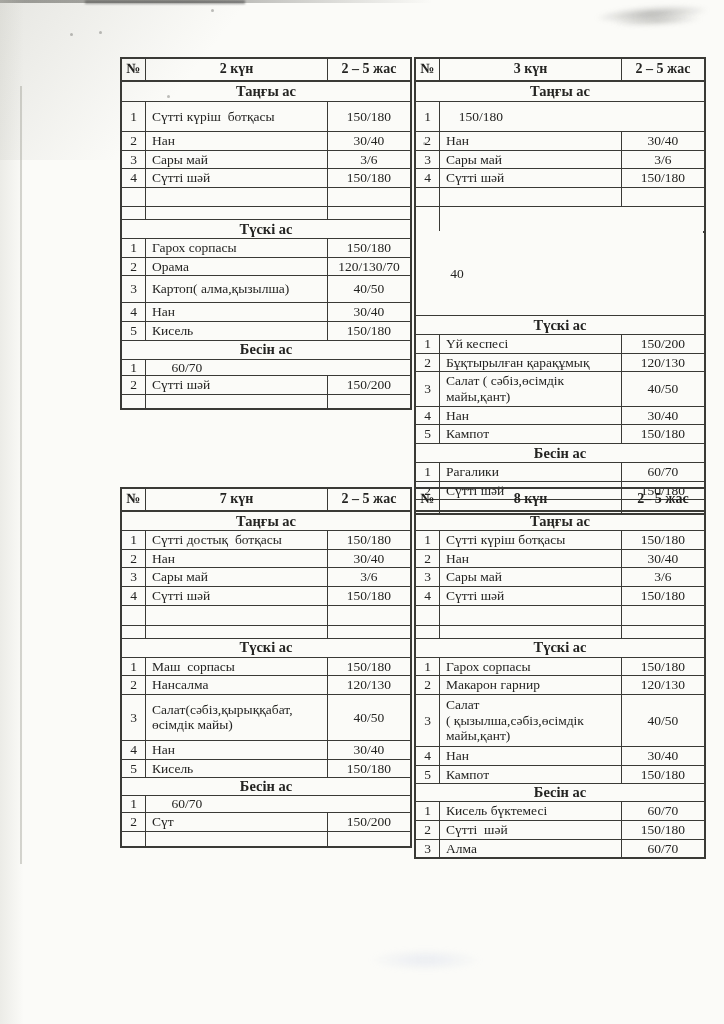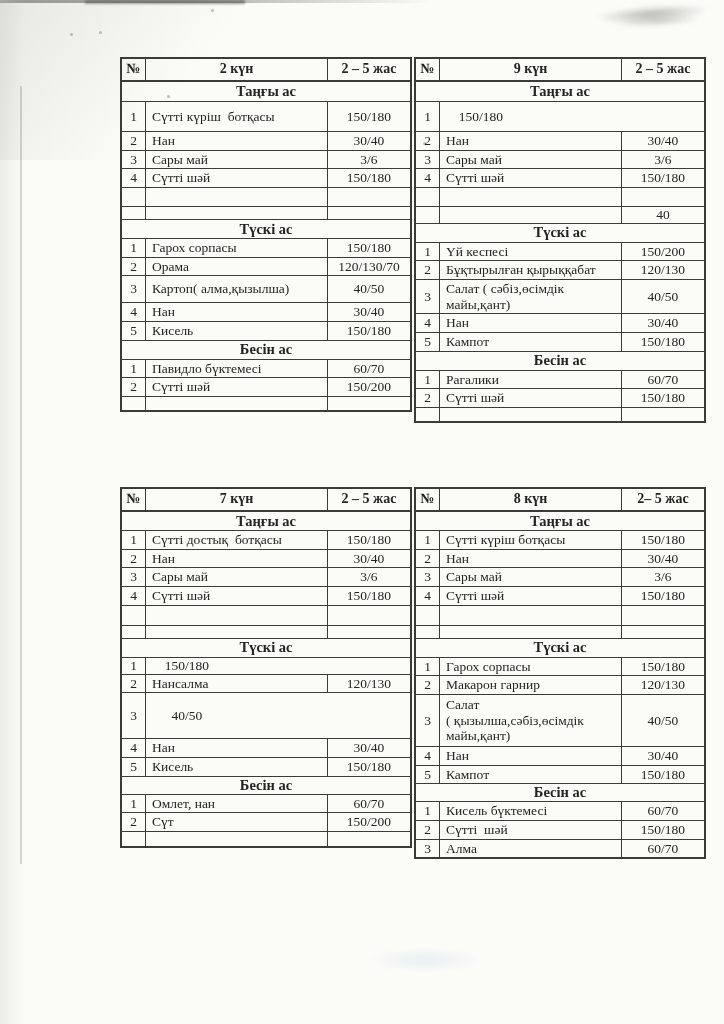--- a/index.html
+++ b/index.html
@@ -186,38 +186,37 @@
         <div class="row item" style="min-height: 16px;">
           <div class="cell num">5</div>
           <div class="cell item">Кисель</div>
           <div class="cell portion">150/180</div>
         </div>
         <div class="row section" style="min-height: 19px;">
           <div class="cell section-cell">Бесін ас</div>
         </div>
         <div class="row item" style="min-height: 16px;">
           <div class="cell num">1</div>
-          <div class="cell item">Павидло бүктемесі</div>
           <div class="cell portion">60/70</div>
         </div>
         <div class="row item" style="min-height: 16px;">
           <div class="cell num">2</div>
           <div class="cell item">Сүтті шәй</div>
           <div class="cell portion">150/200</div>
         </div>
         <div class="row empty" style="min-height: 14px;">
           <div class="cell num"></div>
           <div class="cell item"></div>
           <div class="cell portion"></div>
         </div>
       </div>
     <div class="menu-table">
         <div class="row header-row" style="min-height: 22px;">
           <div class="cell num">№</div>
-          <div class="cell item">9 күн</div>
+          <div class="cell item">3 күн</div>
           <div class="cell portion">2 – 5 жас</div>
         </div>
         <div class="row section" style="min-height: 20px;">
           <div class="cell section-cell">Таңғы ас</div>
         </div>
         <div class="row item" style="min-height: 30px;">
           <div class="cell num">1</div>
           <div class="cell portion">150/180</div>
         </div>
         <div class="row item" style="min-height: 17px;">
@@ -233,36 +232,36 @@
         <div class="row item" style="min-height: 17px;">
           <div class="cell num">4</div>
           <div class="cell item">Сүтті шәй</div>
           <div class="cell portion">150/180</div>
         </div>
         <div class="row empty" style="min-height: 19px;">
           <div class="cell num"></div>
           <div class="cell item"></div>
           <div class="cell portion"></div>
         </div>
-        <div class="row empty" style="min-height: 13px;">
+        <div class="row empty" style="min-height: 13px; flex-direction: column;">
           <div class="cell num"></div>
           <div class="cell item"></div>
           <div class="cell portion">40</div>
         </div>
         <div class="row section" style="min-height: 19px;">
           <div class="cell section-cell">Түскі ас</div>
         </div>
         <div class="row item" style="min-height: 17px;">
           <div class="cell num">1</div>
           <div class="cell item">Үй кеспесі</div>
           <div class="cell portion">150/200</div>
         </div>
         <div class="row item" style="min-height: 17px;">
           <div class="cell num">2</div>
-          <div class="cell item">Бұқтырылған қырыққабат</div>
+          <div class="cell item">Бұқтырылған қарақұмық</div>
           <div class="cell portion">120/130</div>
         </div>
         <div class="row item" style="min-height: 27px;">
           <div class="cell num">3</div>
           <div class="cell item">Салат ( сәбіз,өсімдік
 майы,қант)</div>
           <div class="cell portion">40/50</div>
         </div>
         <div class="row item" style="min-height: 16px;">
           <div class="cell num">4</div>
@@ -333,47 +332,49 @@
         <div class="row empty" style="min-height: 13px;">
           <div class="cell num"></div>
           <div class="cell item"></div>
           <div class="cell portion"></div>
         </div>
         <div class="row section" style="min-height: 19px;">
           <div class="cell section-cell">Түскі ас</div>
         </div>
         <div class="row item" style="min-height: 17px;">
           <div class="cell num">1</div>
+          <div class="cell item">Маш  сорпасы</div>
           <div class="cell portion">150/180</div>
         </div>
         <div class="row item" style="min-height: 17px;">
           <div class="cell num">2</div>
           <div class="cell item">Нансалма</div>
           <div class="cell portion">120/130</div>
         </div>
         <div class="row item" style="min-height: 46px;">
           <div class="cell num">3</div>
+          <div class="cell item">Салат(сәбіз,қырыққабат,
+өсімдік майы)</div>
           <div class="cell portion">40/50</div>
         </div>
         <div class="row item" style="min-height: 16px;">
           <div class="cell num">4</div>
           <div class="cell item">Нан</div>
           <div class="cell portion">30/40</div>
         </div>
         <div class="row item" style="min-height: 16px;">
           <div class="cell num">5</div>
           <div class="cell item">Кисель</div>
           <div class="cell portion">150/180</div>
         </div>
         <div class="row section" style="min-height: 18px;">
           <div class="cell section-cell">Бесін ас</div>
         </div>
         <div class="row item" style="min-height: 16px;">
           <div class="cell num">1</div>
-          <div class="cell item">Омлет, нан</div>
           <div class="cell portion">60/70</div>
         </div>
         <div class="row item" style="min-height: 16px;">
           <div class="cell num">2</div>
           <div class="cell item">Сүт</div>
           <div class="cell portion">150/200</div>
         </div>
         <div class="row empty" style="min-height: 15px;">
           <div class="cell num"></div>
           <div class="cell item"></div>

